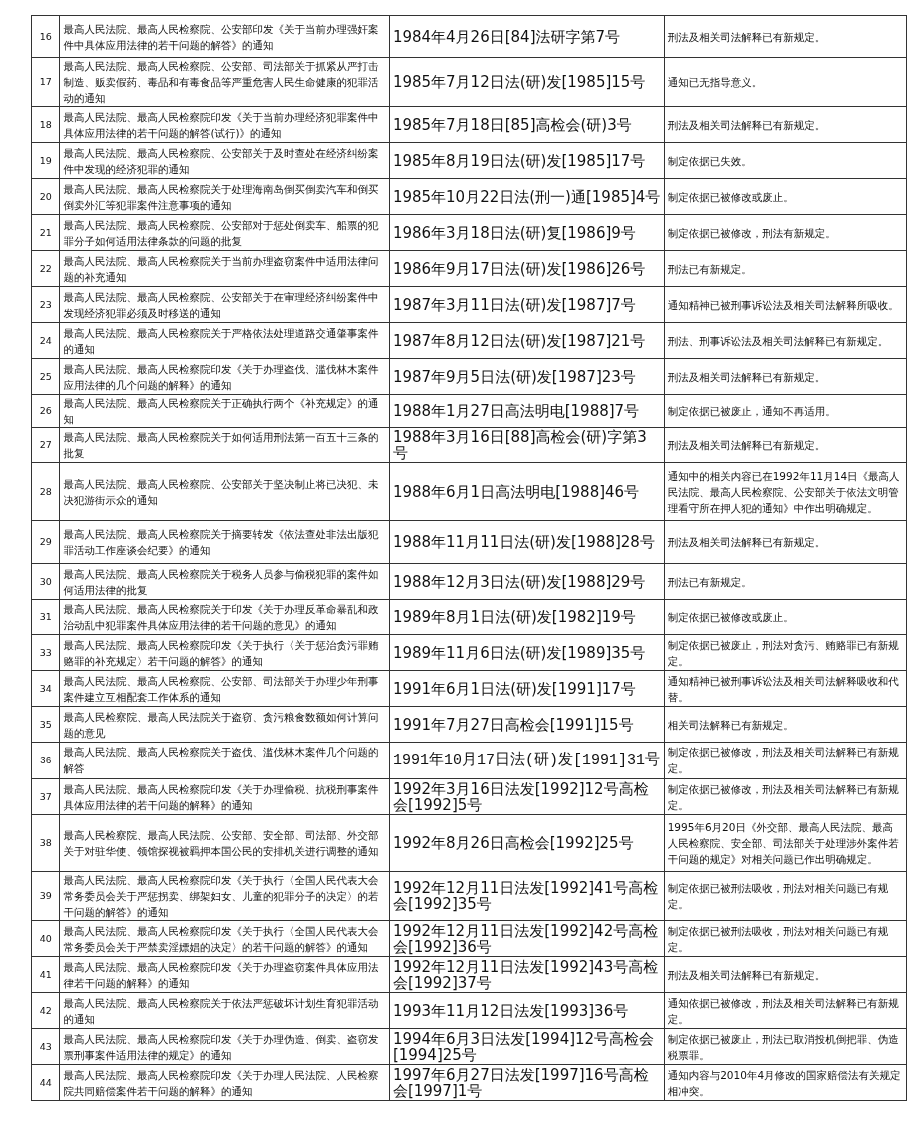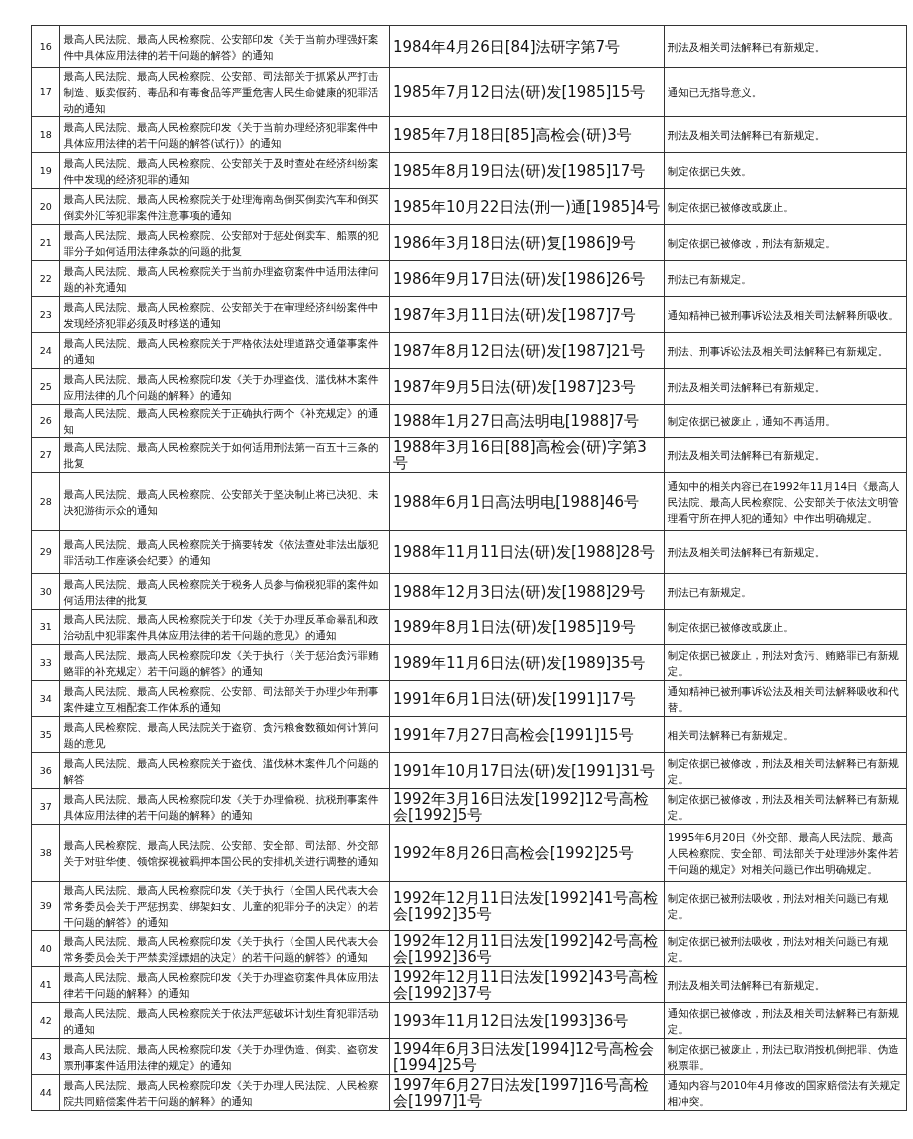--- a/index.html
+++ b/index.html
@@ -1,19 +1,19 @@
 <!DOCTYPE html>
 <html><head>
 <meta charset="utf-8">
 <style>
   html, body { margin: 0; padding: 0; background: #ffffff; }
   body { width: 913px; height: 1139px; position: relative; overflow: hidden;
          font-family: "DejaVu Sans", "Liberation Sans", sans-serif; color: #111; }
   table.doc {
-    position: absolute; left: 31px; top: 25px;
+    position: absolute; left: 31px; top: 15px;
     width: 876px; border-collapse: collapse; table-layout: fixed;
     font-size: 10.5px; line-height: 16px;
   }
   table.doc td {
     border: 1px solid #333;
     vertical-align: middle;
     padding: 0 3px;
     overflow: hidden;
     word-break: break-all;
   }
@@ -113,42 +113,42 @@
       </tr>
       <tr style="height: 36px;">
         <td class="c-no">30</td>
         <td class="c-title">最高人民法院、最高人民检察院关于税务人员参与偷税犯罪的案件如何适用法律的批复</td>
         <td class="c-doc">1988年12月3日法(研)发[1988]29号</td>
         <td class="c-reason">刑法已有新规定。</td>
       </tr>
       <tr style="height: 35px;">
         <td class="c-no">31</td>
         <td class="c-title">最高人民法院、最高人民检察院关于印发《关于办理反革命暴乱和政治动乱中犯罪案件具体应用法律的若干问题的意见》的通知</td>
-        <td class="c-doc">1989年8月1日法(研)发[1985]19号</td>
+        <td class="c-doc">1989年8月1日法(研)发[1982]19号</td>
         <td class="c-reason">制定依据已被修改或废止。</td>
       </tr>
       <tr style="height: 36px;">
         <td class="c-no">33</td>
         <td class="c-title">最高人民法院、最高人民检察院印发《关于执行〈关于惩治贪污罪贿赂罪的补充规定〉若干问题的解答》的通知</td>
         <td class="c-doc">1989年11月6日法(研)发[1989]35号</td>
         <td class="c-reason">制定依据已被废止，刑法对贪污、贿赂罪已有新规定。</td>
       </tr>
       <tr style="height: 36px;">
         <td class="c-no">34</td>
         <td class="c-title">最高人民法院、最高人民检察院、公安部、司法部关于办理少年刑事案件建立互相配套工作体系的通知</td>
         <td class="c-doc">1991年6月1日法(研)发[1991]17号</td>
         <td class="c-reason">通知精神已被刑事诉讼法及相关司法解释吸收和代替。</td>
       </tr>
       <tr style="height: 36px;">
         <td class="c-no">35</td>
         <td class="c-title">最高人民检察院、最高人民法院关于盗窃、贪污粮食数额如何计算问题的意见</td>
         <td class="c-doc">1991年7月27日高检会[1991]15号</td>
         <td class="c-reason">相关司法解释已有新规定。</td>
       </tr>
-      <tr style="height: 36px;">
+      <tr style="height: 36px; font-family: Liberation Mono, monospace;">
         <td class="c-no">36</td>
         <td class="c-title">最高人民法院、最高人民检察院关于盗伐、滥伐林木案件几个问题的解答</td>
         <td class="c-doc">1991年10月17日法(研)发[1991]31号</td>
         <td class="c-reason">制定依据已被修改，刑法及相关司法解释已有新规定。</td>
       </tr>
       <tr style="height: 36px;">
         <td class="c-no">37</td>
         <td class="c-title">最高人民法院、最高人民检察院印发《关于办理偷税、抗税刑事案件具体应用法律的若干问题的解释》的通知</td>
         <td class="c-doc">1992年3月16日法发[1992]12号高检会[1992]5号</td>
         <td class="c-reason">制定依据已被修改，刑法及相关司法解释已有新规定。</td>

